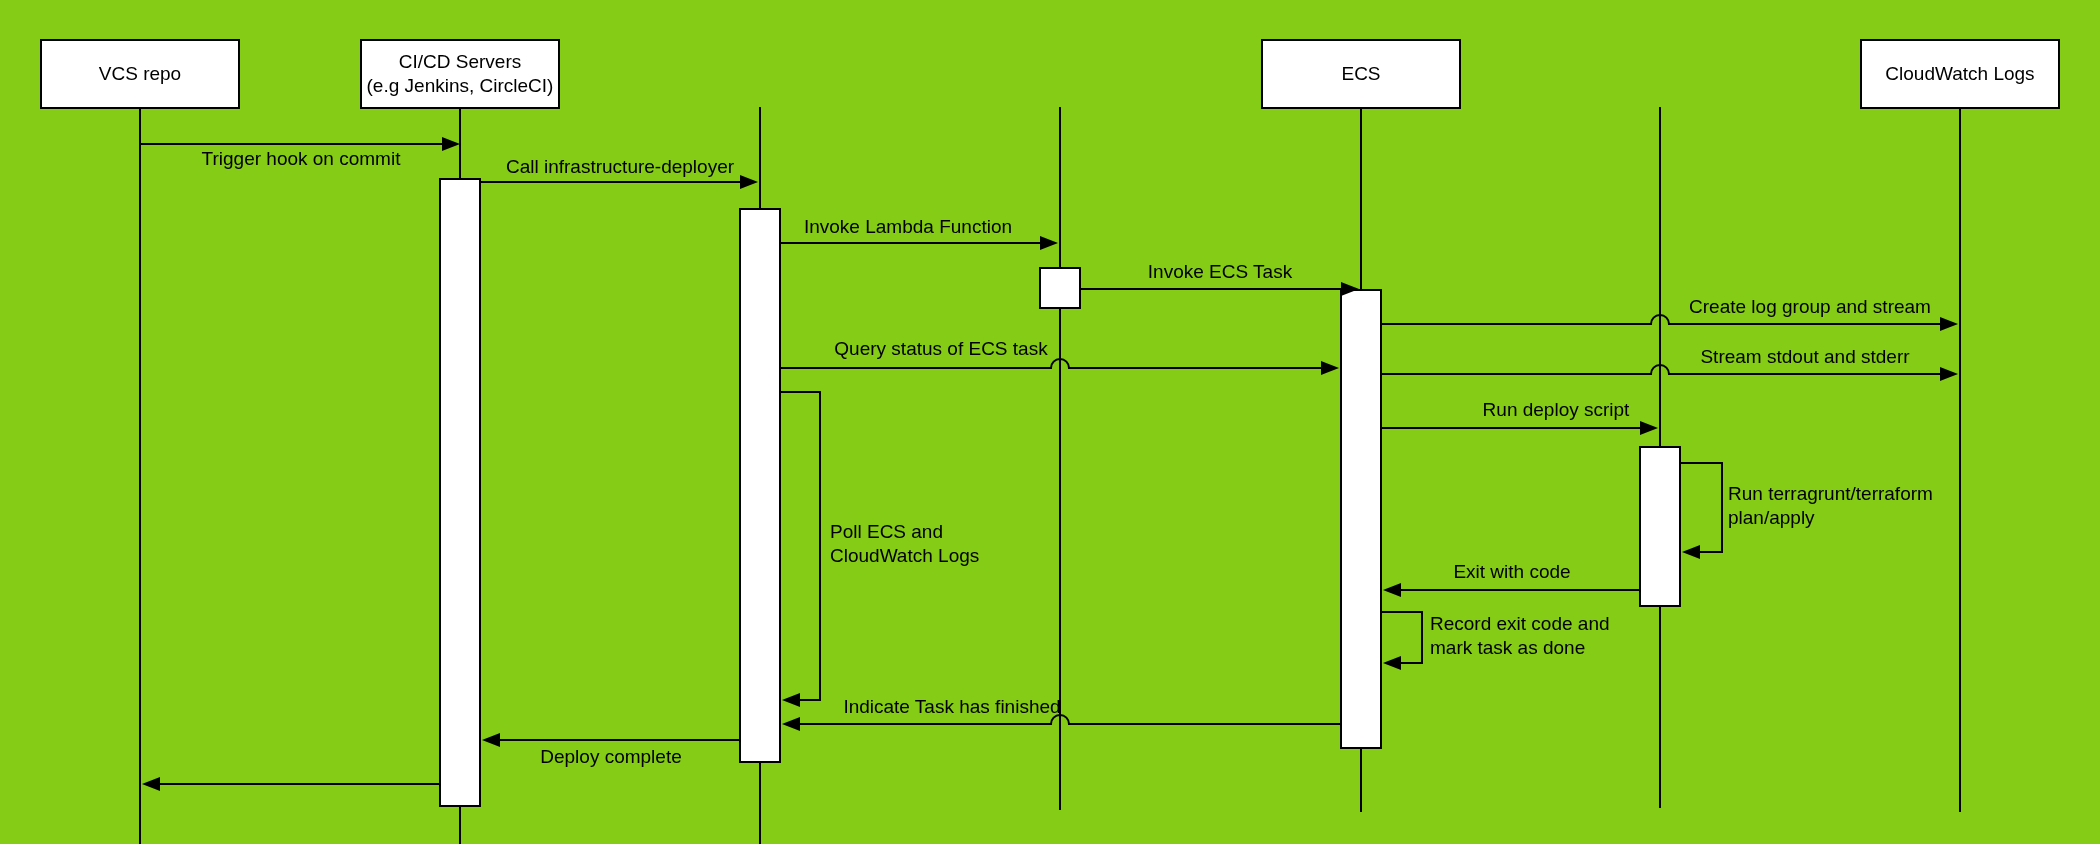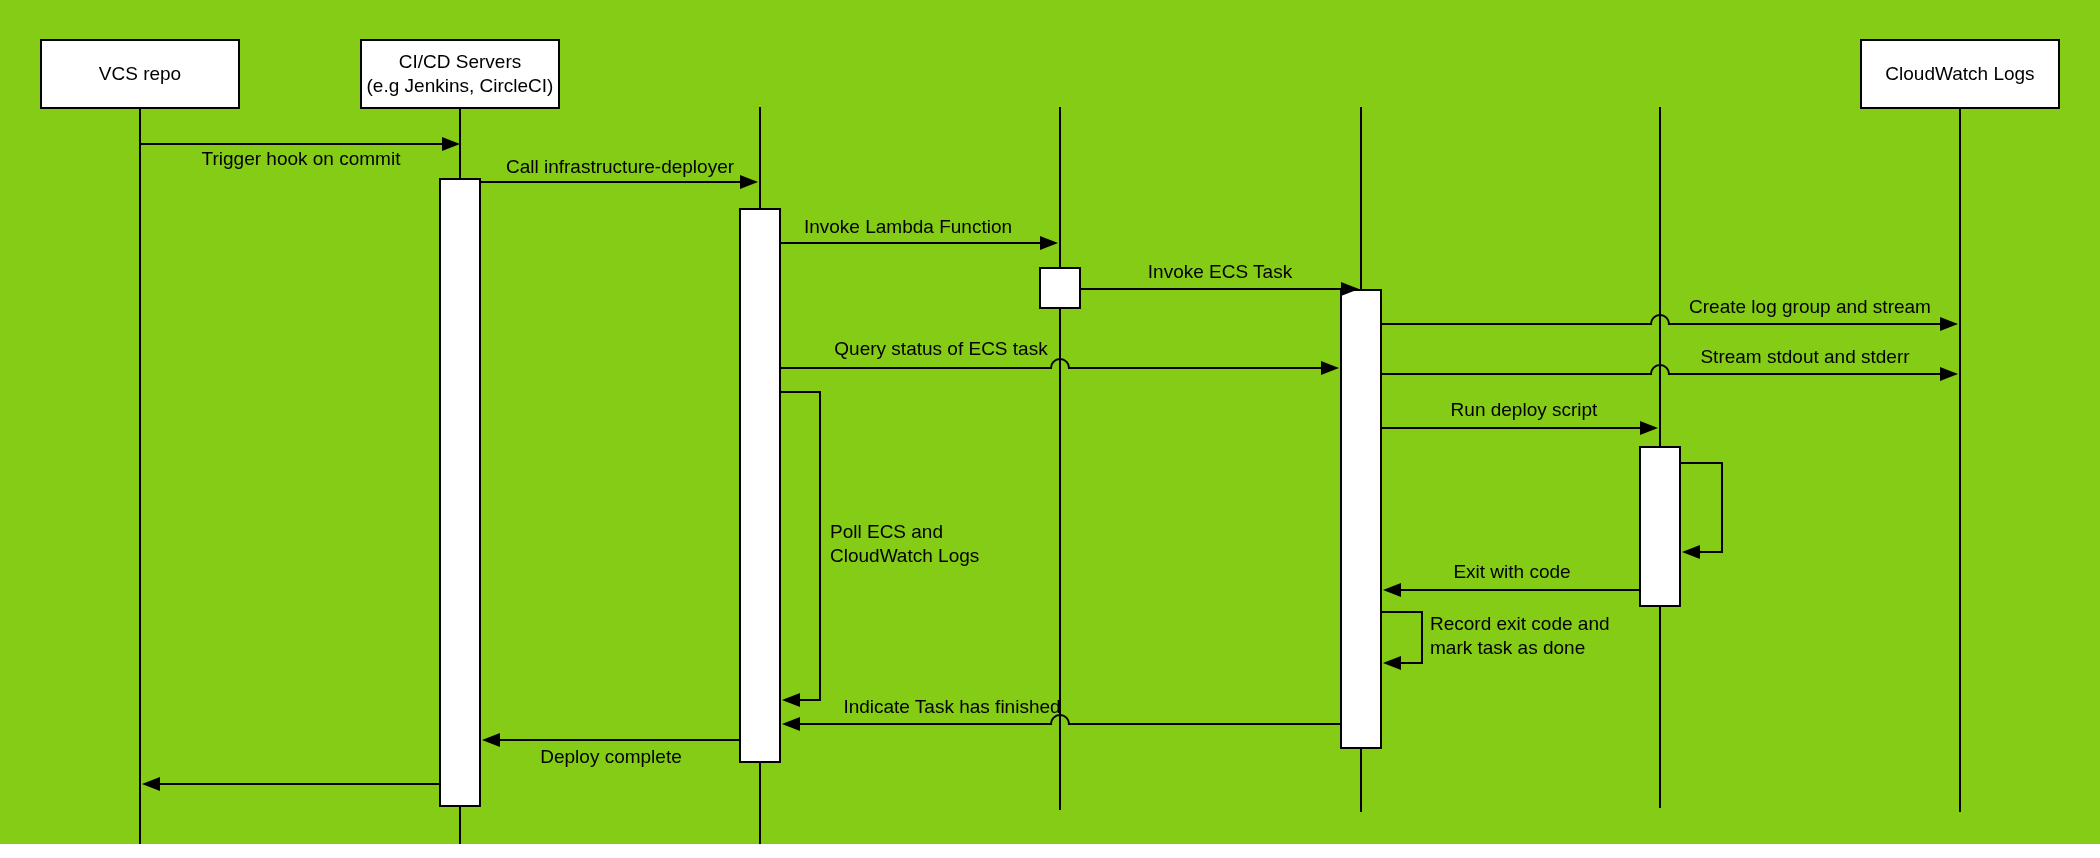--- a/index.html
+++ b/index.html
@@ -66,31 +66,34 @@
       <polygon points="1383,663 1401,656 1401,670"></polygon>
       <polygon points="782,724 800,717 800,731"></polygon>
       <polygon points="482,740 500,733 500,747"></polygon>
       <polygon points="142,784 160,777 160,791"></polygon>
     </g>
   </svg>
 
   <div class="actor" style="left:40px"><span>VCS repo</span></div>
   <div class="actor" style="left:360px"><span>CI/CD Servers
 (e.g Jenkins, CircleCI)</span></div>
+  <div class="actor" style="left:1261px"><span>ECS</span></div>
   <div class="actor" style="left:1860px"><span>CloudWatch Logs</span></div>
 
   <div class="msg centered" style="left:301px;top:147px">Trigger hook on commit</div>
   <div class="msg centered" style="left:620px;top:155px">Call infrastructure-deployer</div>
   <div class="msg centered" style="left:908px;top:215px">Invoke Lambda Function</div>
   <div class="msg centered" style="left:1220px;top:260px">Invoke ECS Task</div>
   <div class="msg centered" style="left:1810px;top:295px">Create log group and stream</div>
   <div class="msg centered" style="left:941px;top:337px">Query status of ECS task</div>
   <div class="msg centered" style="left:1805px;top:345px">Stream stdout and stderr</div>
   <div class="msg" style="left:830px;top:520px">Poll ECS and
 CloudWatch Logs</div>
-  <div class="msg centered" style="left:1524px;top:398px">Run deploy script</div>
+  <div class="msg centered" style="left:1556px;top:398px">Run deploy script</div>
+  <div class="msg" style="left:1728px;top:482px">Run terragrunt/terraform
+plan/apply</div>
   <div class="msg centered" style="left:1512px;top:560px">Exit with code</div>
   <div class="msg" style="left:1430px;top:612px">Record exit code and
 mark task as done</div>
   <div class="msg centered" style="left:952px;top:695px">Indicate Task has finished</div>
   <div class="msg centered" style="left:611px;top:745px">Deploy complete</div>
 
 </div>
 
 </body></html>

